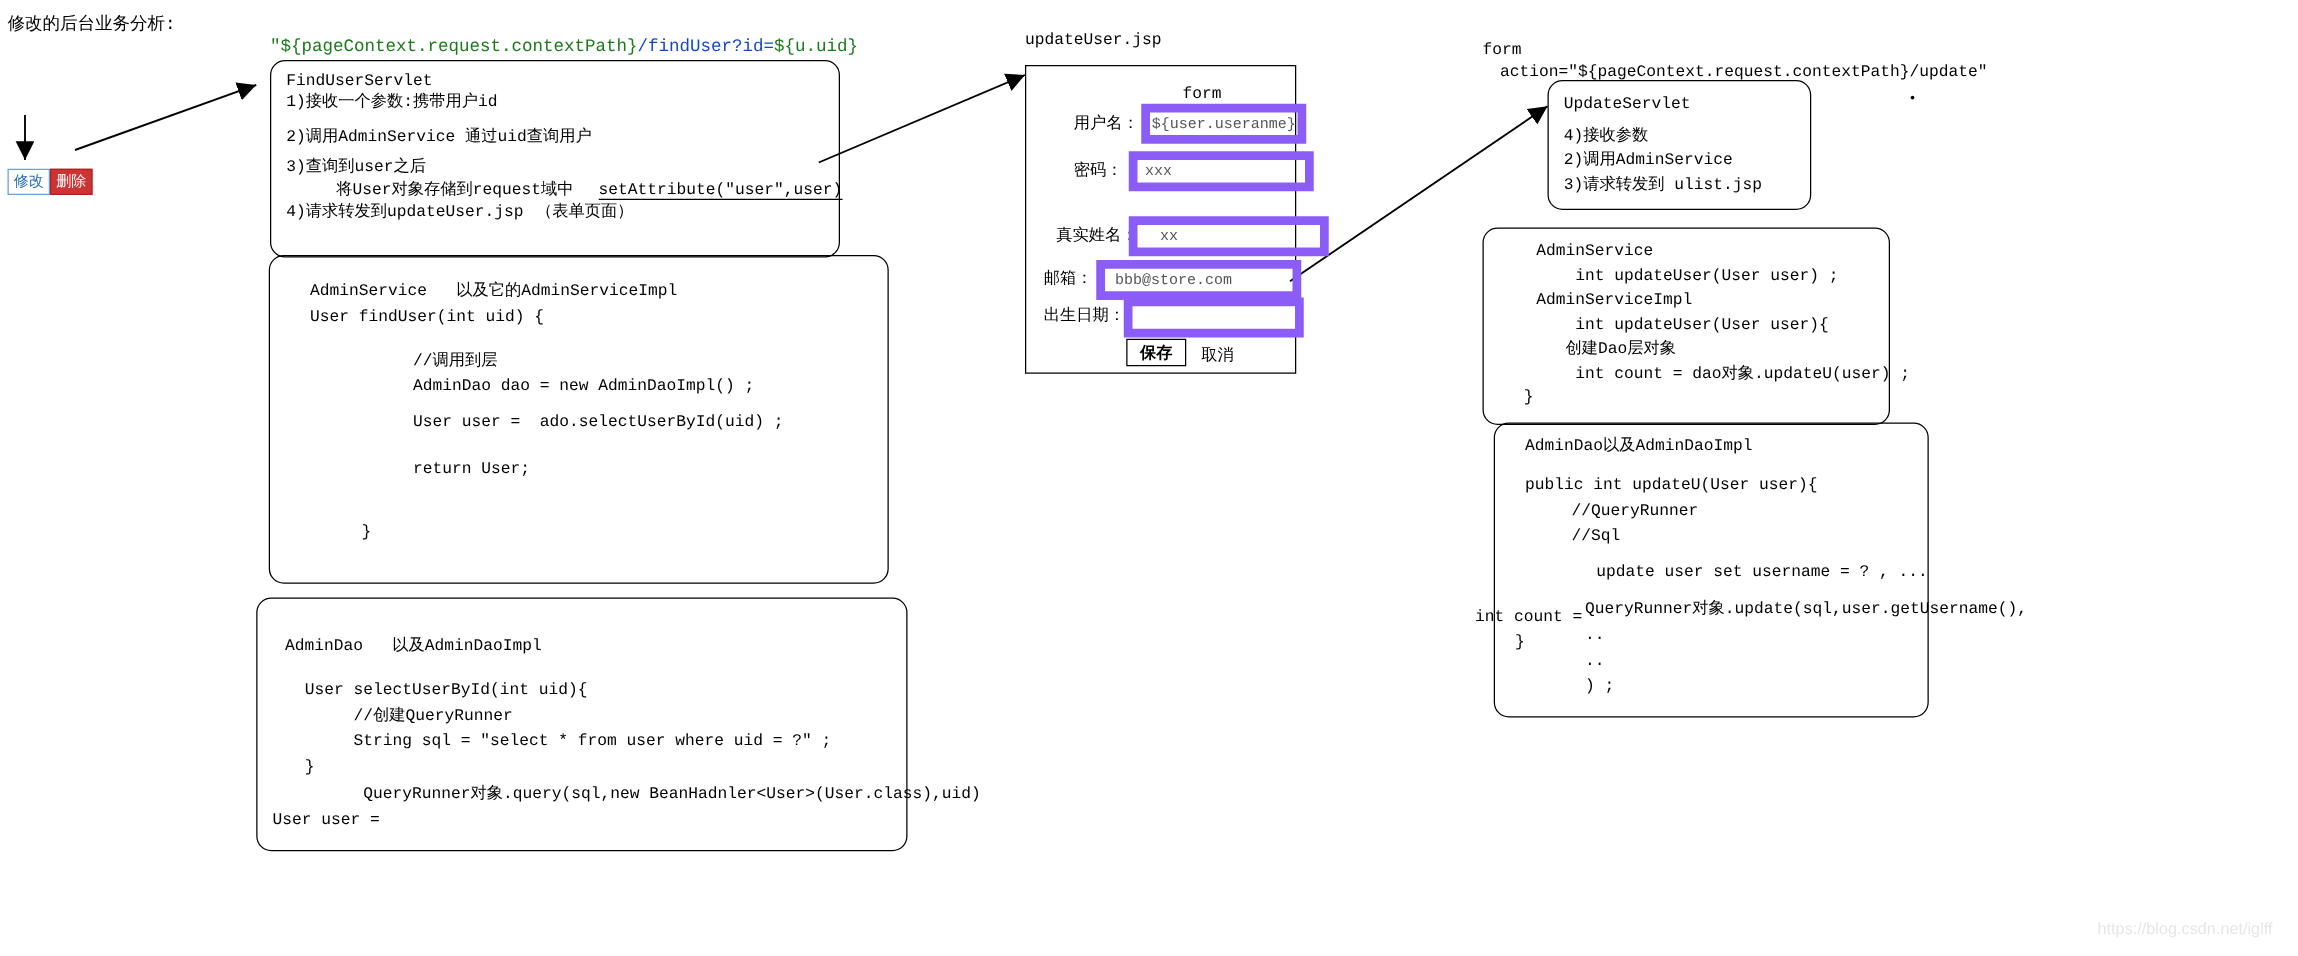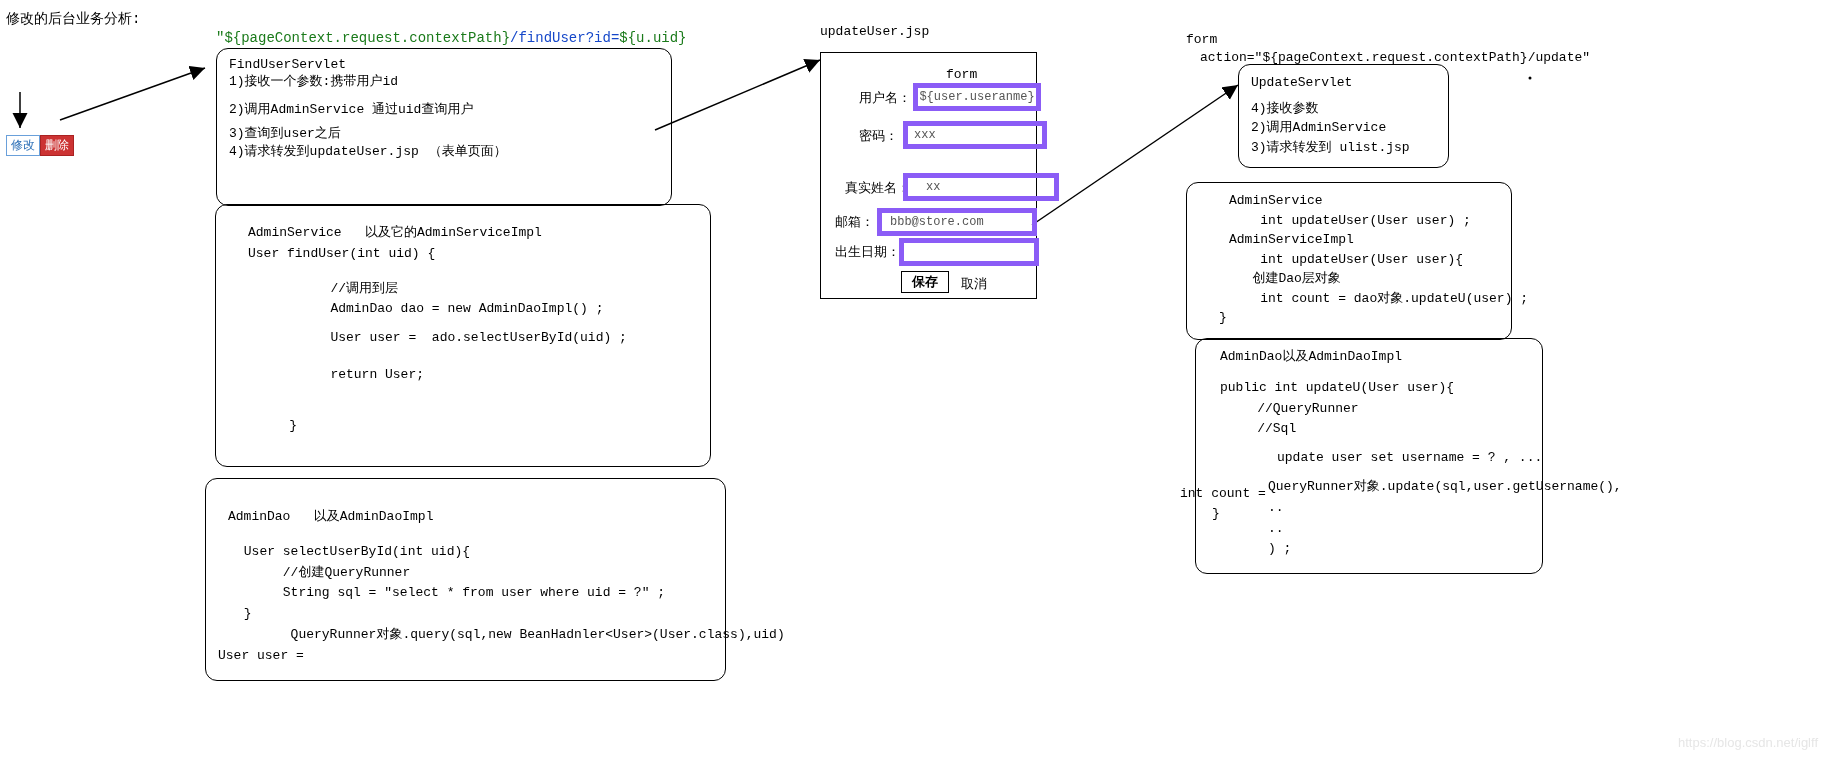--- a/index.html
+++ b/index.html
@@ -34,21 +34,21 @@
   .btn-del {
     display: inline-block;
     background: #c33;
     color: #fff;
     border: 1px solid #a22;
     font-size: 12px;
     padding: 1px 4px;
   }
   .underline { border-bottom: 1px solid #000; }
   .form-field {
-    border: 5px solid #8b5cf6;
+    border: 7px solid #8b5cf6;
     height: 18px;
     display: inline-flex;
     align-items: center;
     justify-content: center;
     font-size: 12px;
     color: #555;
     text-align: right;
   }
   .jsp-box {
     border: 1px solid #000;
@@ -104,20 +104,24 @@
 
 <div class="abs" style="left:6px; top:135px;">
   <span class="btn-edit">修改</span><span class="btn-del">删除</span>
 </div>
 
 <div class="abs box mono" style="left:216px; top:48px; width:430px; height:140px;">
   <div class="label">FindUserServlet</div>
   <div class="label">1)接收一个参数:携带用户id</div>
   <div class="label" style="margin-top:10px;">2)调用AdminService 通过uid查询用户</div>
   <div class="label" style="margin-top:6px;">3)查询到user之后</div>
+  <div style="display:flex; align-items:flex-end; gap:20px;">
+    <span class="label" style="padding-left:40px;">将User对象存储到request域中</span>
+    <span class="label underline">setAttribute("user",user)</span>
+  </div>
   <div style="display:flex; gap:10px;">
     <span class="label">4)请求转发到updateUser.jsp</span>
     <span class="label">（表单页面）</span>
   </div>
 </div>
 
 <div class="abs box mono" style="left:215px; top:204px; width:470px; height:245px; line-height:1.6;">
   <div style="height:10px;"></div>
   <div class="label" style="padding-left:20px;">AdminService   以及它的AdminServiceImpl</div>
   <div class="label" style="padding-left:20px;">User findUser(int uid) {</div>

